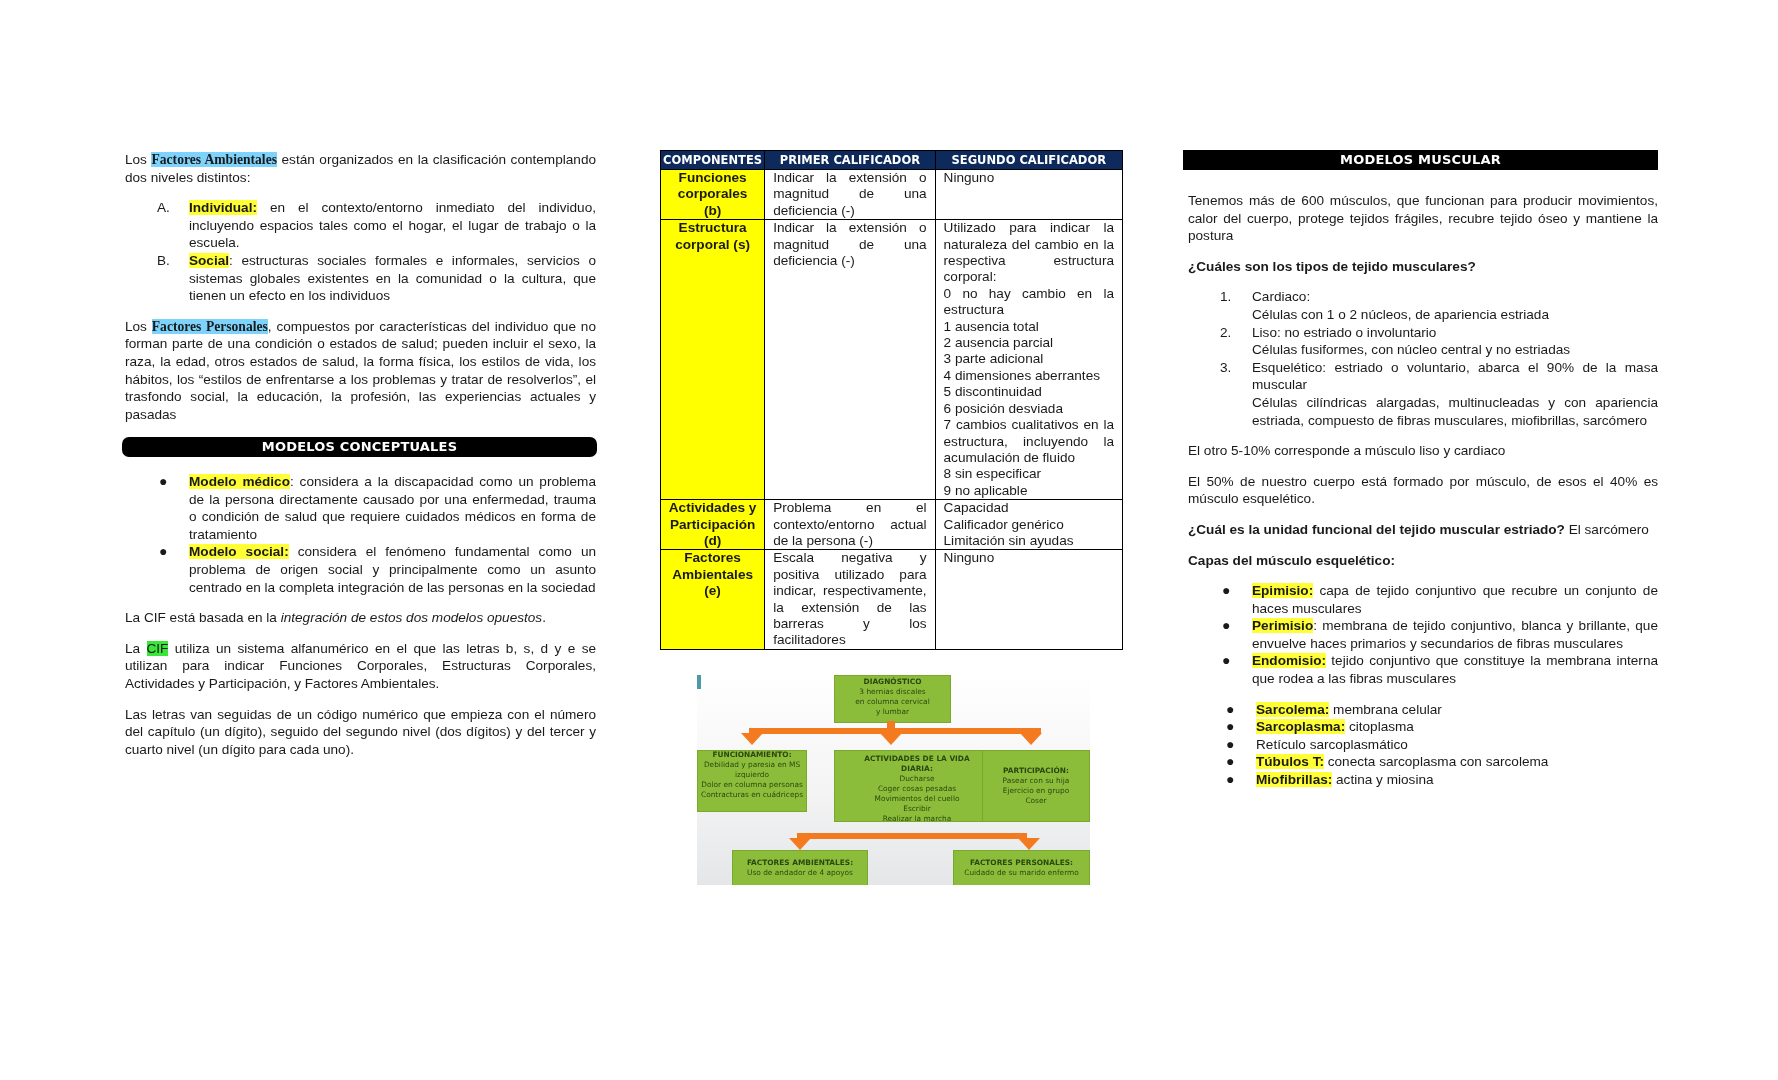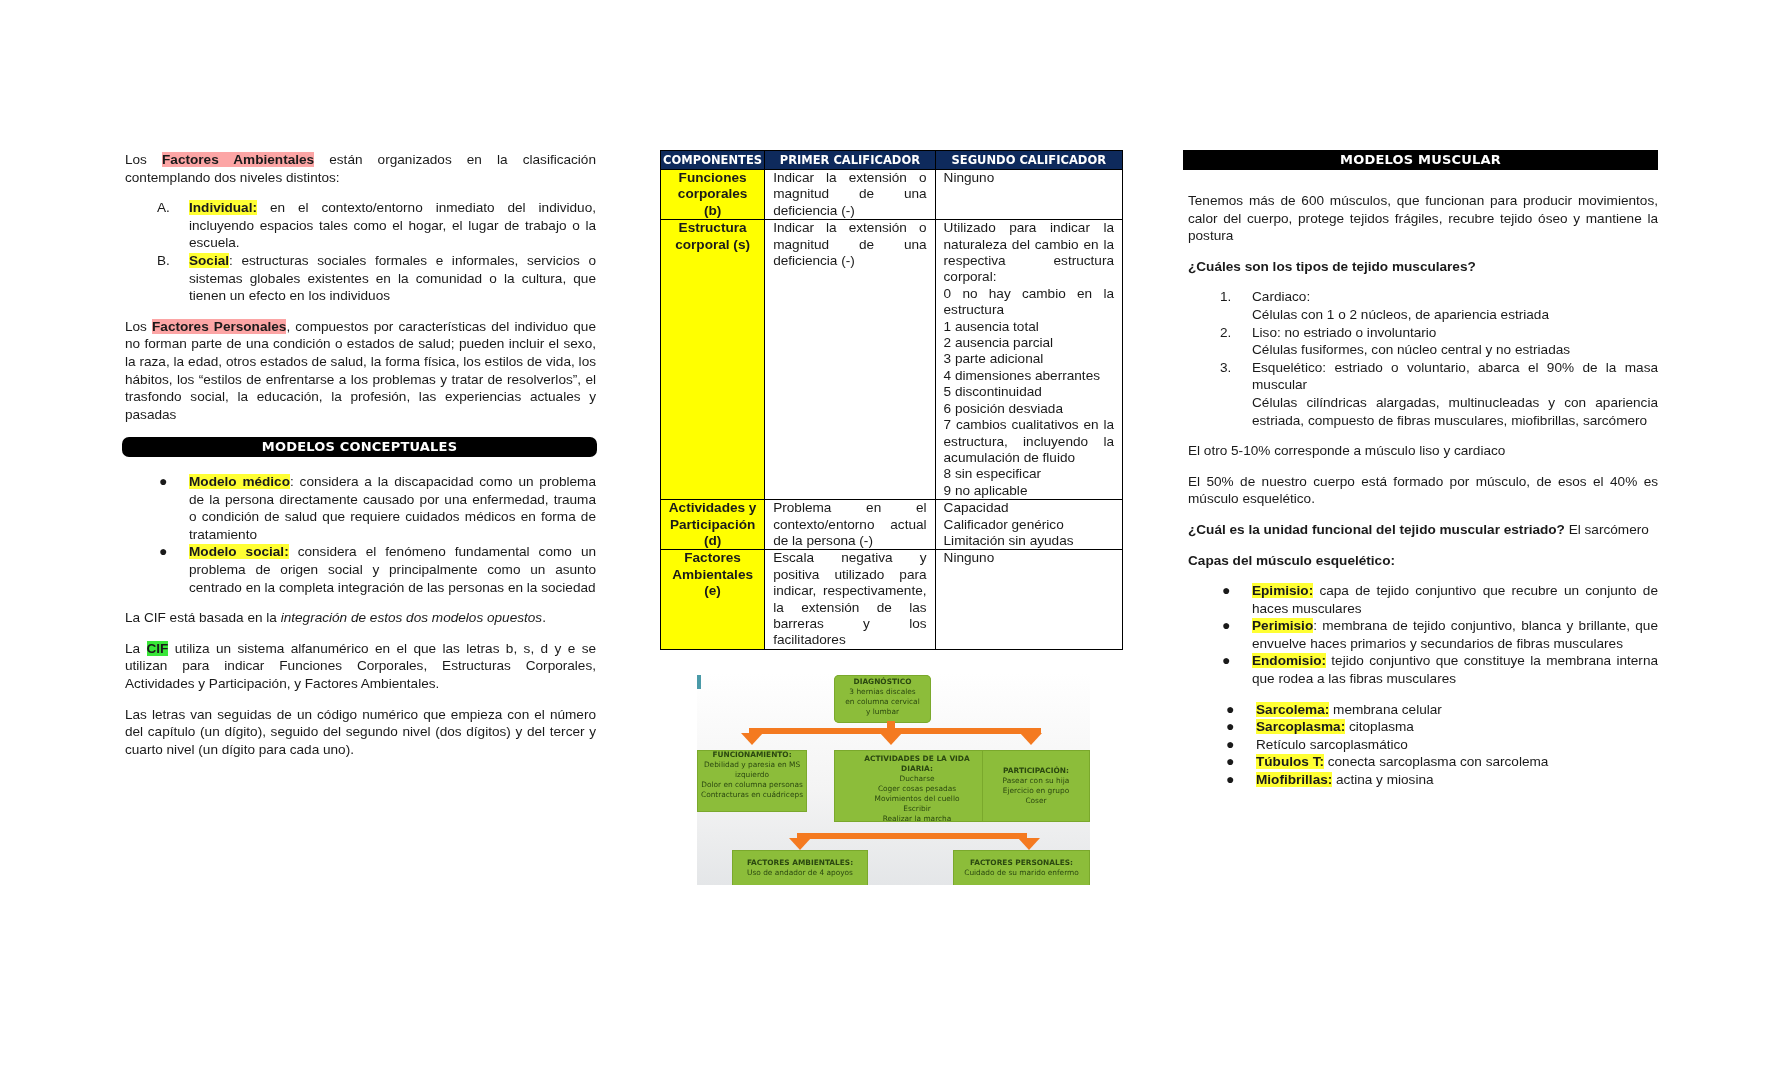--- a/index.html
+++ b/index.html
@@ -1,23 +1,23 @@
 <!DOCTYPE html>
 <html><head>
 <meta charset="utf-8">
 <style>
   html, body { margin:0; padding:0; background:#ffffff; }
   body { width:1778px; height:1080px; position:relative; overflow:hidden;
          font-family:"Liberation Sans", sans-serif; color:#1a1a1a; }
   .col { position:absolute; font-size:13.6px; line-height:17.6px; }
   .just { text-align:justify; }
   p { margin:0 0 13px 0; }
-  .hl-cyan { background:#fca5a5; font-weight:bold; }
+  .hl-cyan { background:#7dd3fc; font-weight:bold;font-family:Liberation Serif, serif; }
   .hl-yellow { background:#ffff33; font-weight:bold; }
-  .hl-green { background:#39e639; font-weight:bold;margin-top:44px; }
+  .hl-green { background:#39e639; font-weight:normal;margin-top:44px; }
   .bar { background:#000; color:#fff; font-family:"DejaVu Sans", sans-serif; font-weight:bold;
          text-align:center; font-size:13px; height:20px; line-height:20px; letter-spacing:0.2px; }
   .li { position:relative; padding-left:64px; }
   .li .mk { position:absolute; left:32px; top:0; }
   .li .dot { position:absolute; left:34px; top:0; font-size:14px; }
   .q { font-weight:bold; }
 
   
   table.cif { position:absolute; left:660px; top:150px; width:463px; border-collapse:collapse;
               font-size:13.6px; line-height:16.4px; }
@@ -165,21 +165,21 @@
         </td>
         <td class="second" style="text-align: justify;">
           <div>Ninguno</div>
         </td>
       </tr>
     </tbody>
 </table>
 
 <div class="diagram">
   <div style="position:absolute;left:0;top:2px;width:4px;height:14px;background:#4a9aa8;"></div>
-  <div class="gbox" style="left:137px; top:2px; width:97px; height:46px; border-radius:5px; padding-top:2px;">
+  <div class="gbox" style="left:137px; top:2px; width:117px; height:46px; border-radius:0; padding-top:2px;">
     <div class="t">DIAGNÓSTICO</div>
     <div>3 hernias discales</div>
     <div>en columna cervical</div>
     <div>y lumbar</div>
   </div>
 
   <div class="orange" style="left:190px; top:48px; width:8px; height:11px;"></div>
   <div class="orange" style="left:52px; top:55px; width:292px; height:6px;"></div>
   <div class="arrow" style="left:44px; top:60px;"></div>
   <div class="arrow" style="left:183px; top:60px;"></div>

